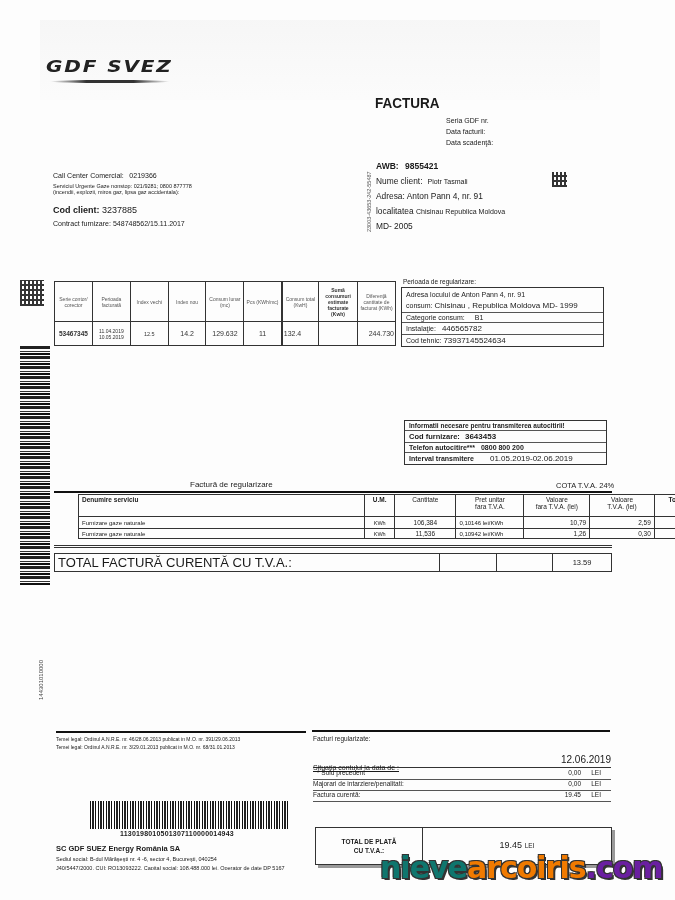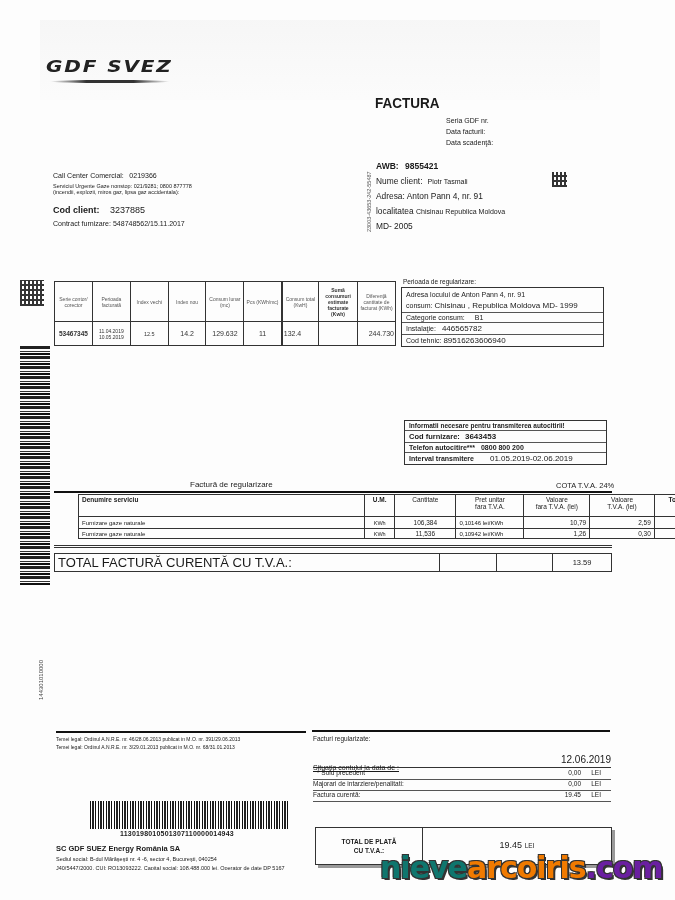--- a/index.html
+++ b/index.html
@@ -66,21 +66,21 @@
 
   <div class="abs" style="left:53px;top:171px;">
     <div class="lbl" style="font-size:8px;">
       <span>Call Center Comercial:</span>
       <span style="margin-left:4px;">0219366</span>
     </div>
     <div class="tiny" style="margin-top:3px;font-size:5.5px;">Serviciul Urgente Gaze nonstop: 021/9281; 0800 877778</div>
     <div class="tiny" style="font-size:5.5px;">(incendii, explozii, miros gaz, lipsa gaz accidentala):</div>
     <div style="margin-top:10px;font-size:9px;white-space:nowrap;">
       <span style="font-weight:bold;">Cod client:</span>
-      <span style="margin-left:8px;text-align:right;">3237885</span>
+      <span style="margin-left:0;text-align:right;">3237885</span>
     </div>
     <div class="lbl" style="margin-top:4px;font-size:8px;">
       <span>Contract furnizare:</span>
       <span>548748562/15.11.2017</span>
     </div>
   </div>
 
   <div class="abs tiny" style="left:366px;top:232px;transform:rotate(-90deg);transform-origin:left top;font-size:5.5px;color:#555;white-space:nowrap;">23003-43653-242-55487</div>
   <div class="abs" style="left:376px;top:159px;line-height:14.5px;">
     <div style="font-size:8.5px;font-weight:bold;">
@@ -146,21 +146,21 @@
     <div class="info-row" style="font-size:7px;">
       <span>Categorie consum:</span>
       <span style="margin-left:8px;">B1</span>
     </div>
     <div class="info-row" style="font-size:7px;">
       <span>Instalaţie:</span>
       <span style="margin-left:4px;font-size:8px;">446565782</span>
     </div>
     <div class="info-row" style="font-size:7px;">
       <span>Cod tehnic:</span>
-      <span style="font-size:8px;">89516263606940</span>
+      <span style="font-size:8px;">73937145524634</span>
     </div>
   </div>
 
   <div class="abs info-box" style="left:404px;top:420px;width:203px;">
     <div class="info-row" style="font-size:6.5px;font-weight:bold;">Informatii necesare pentru transmiterea autocitirii!</div>
     <div class="info-row" style="font-size:7.5px;font-weight:bold;">
       <span>Cod furnizare:</span>
       <span style="margin-left:3px;font-size:8px;">3643453</span>
     </div>
     <div class="info-row" style="font-size:7px;font-weight:bold;">

